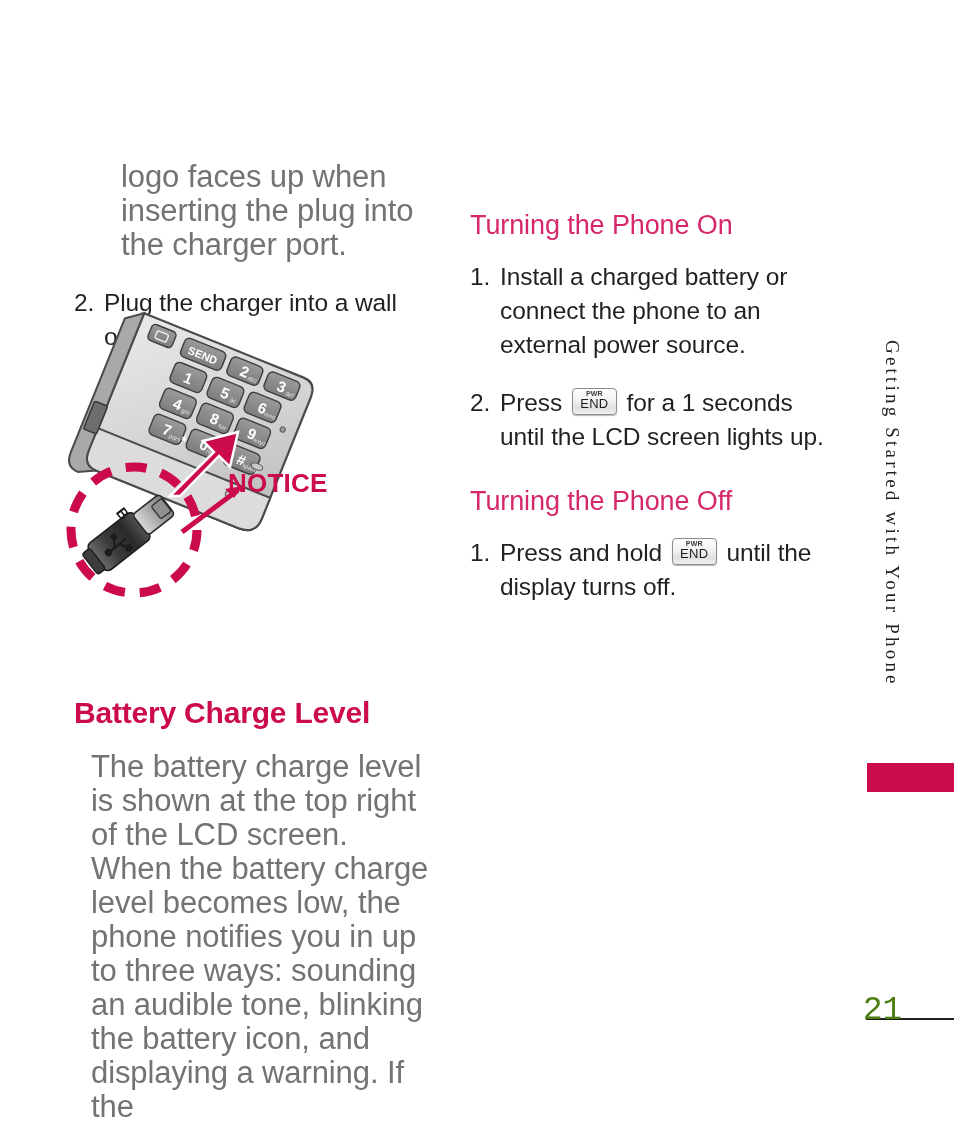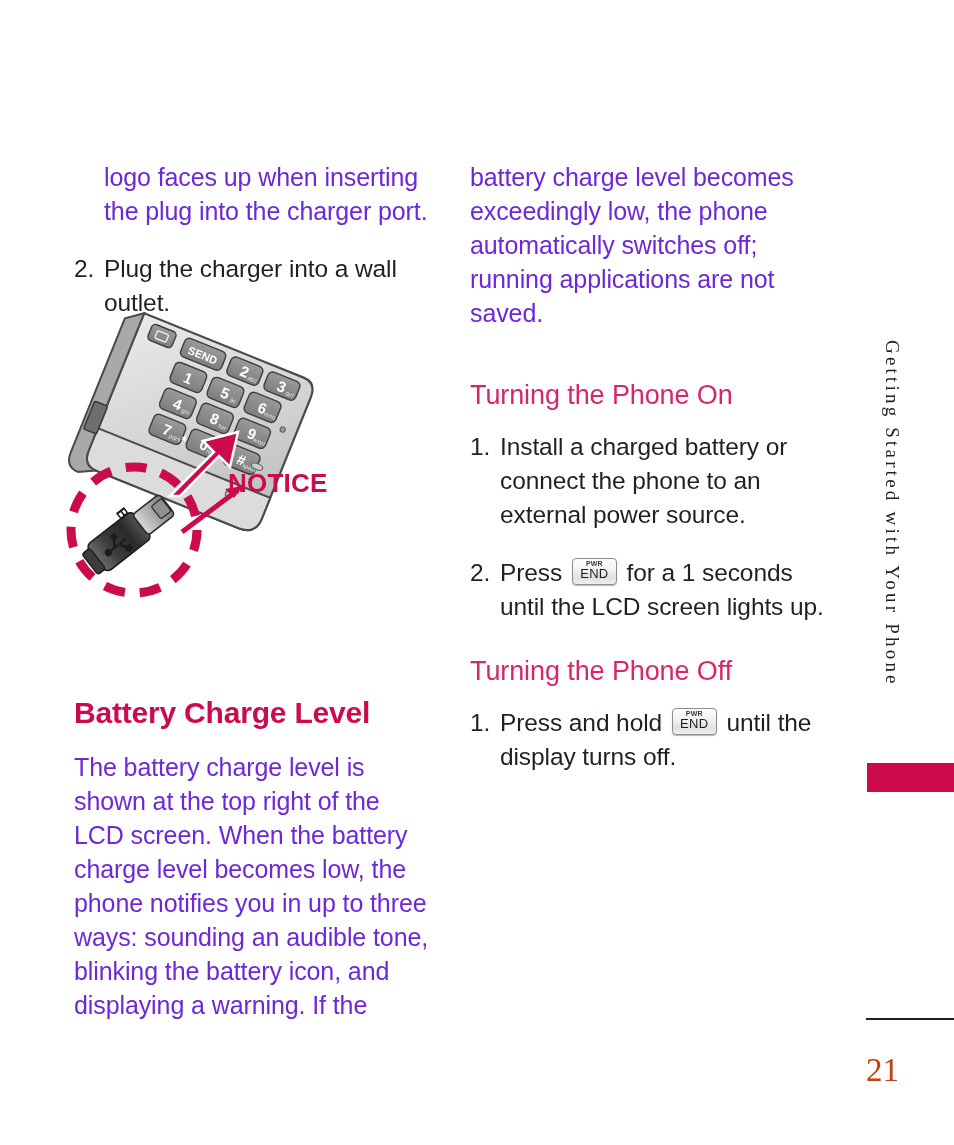--- a/index.html
+++ b/index.html
@@ -22,24 +22,24 @@
   
   .col {
     position: absolute;
     top: 160px;
     width: 356px;
   }
   #col-left  { left: 74px; }
   #col-right { left: 470px; }
 
   .para {
-    font-size: 25px;
+    font-size: 31px;
     line-height: 34px;
-    color: #6d28d9;
-    margin: 0 0 0 0;
+    color: #737373;
+    margin: 0 0 0 17px;
     letter-spacing: -0.1px;
   }
   .para.indent { padding-left: 30px; }
 
   .olitem {
     position: relative;
     font-size: 24.5px;
     line-height: 34px;
     color: #231f20;
     padding-left: 30px;
@@ -165,26 +165,26 @@
     position: absolute;
     left: 866px;
     top: 1018px;
     width: 88px;
     height: 2px;
     background: #231f20;
   }
   #page-number {
     position: absolute;
     left: 855px;
-    top: 1052px;
+    top: 992px;
     width: 55px;
     text-align: center;
     font-size: 33px;
-    color: #c2410c;
-    font-family: Liberation Serif, serif;
+    color: #4d7c0f;
+    font-family: Liberation Mono, monospace;
   }
 </style>
 </head>
 <body>
 
 <div id="page">
 
   <div class="col" id="col-left">
 
     <p class="para indent">logo faces up when inserting the plug into the charger port.</p>
@@ -315,21 +315,20 @@
   </div>
 
   <div class="col" id="col-left-lower" style="top:694px;left:74px;">
     <h1 class="sec">Battery Charge Level</h1>
     <div class="gap-sm"></div>
     <p class="para">The battery charge level is shown at the top right of the LCD screen. When the battery charge level becomes low, the phone notifies you in up to three ways: sounding an audible tone, blinking the battery icon, and displaying a warning. If the</p>
   </div>
 
   <div class="col" id="col-right">
 
-    <p class="para">battery charge level becomes exceedingly low, the phone automatically switches off; running applications are not saved.</p>
 
     <div class="gap-lg"></div>
 
 
     <div class="gap-sm"></div>
 
     <h2 class="sub">Turning the Phone On</h2>
 
     <div class="gap-sm"></div>
 

